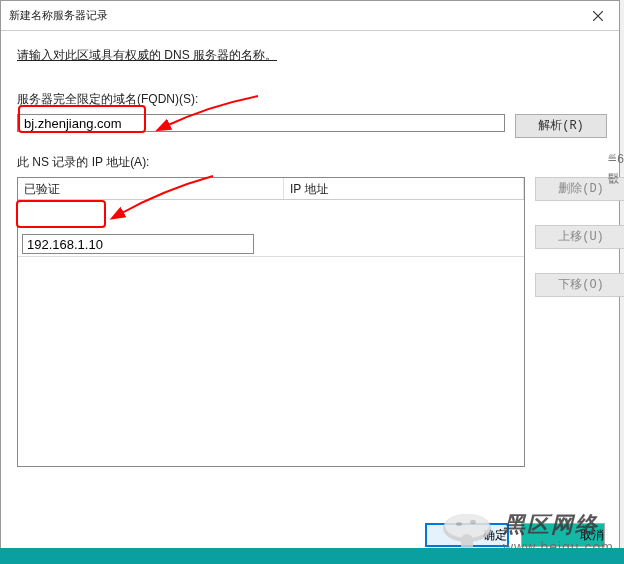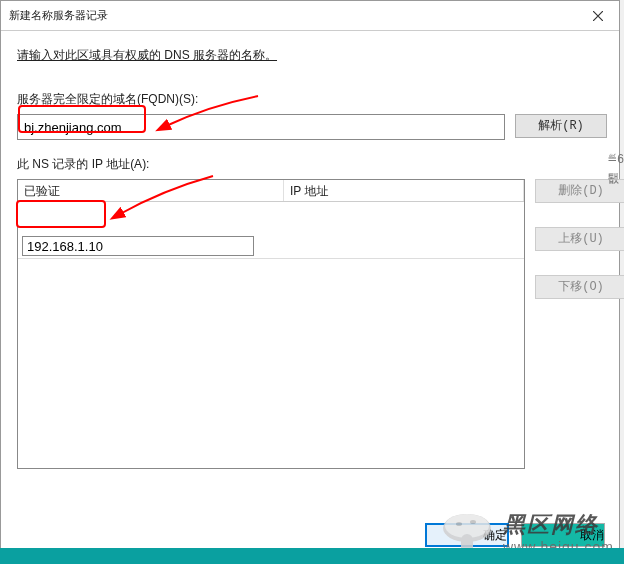--- a/index.html
+++ b/index.html
@@ -5,21 +5,21 @@
     * { box-sizing: border-box; margin: 0; padding: 0; font-family: "Microsoft YaHei", "SimSun", sans-serif; font-size: 12px; }
     body { width: 624px; height: 564px; background: #f0f0f0; position: relative; overflow: hidden; }
     .dialog { position: absolute; left: 0; top: 0; width: 620px; height: 560px; background: #fff; border: 1px solid #999; display: flex; flex-direction: column; }
     .titlebar { display: flex; align-items: center; justify-content: space-between; height: 30px; border-bottom: 1px solid #ccc; background: #fff; padding-left: 8px; }
     .titlebar-title { font-size: 11px; color: #222; }
     .titlebar-close { width: 42px; height: 30px; display: flex; align-items: center; justify-content: center; cursor: pointer; }
     .content { padding: 16px 12px 8px 16px; flex: 1; display: flex; flex-direction: column; position: relative; }
     .instruction { color: #222; margin-bottom: 27px; text-decoration: underline; }
     .label { color: #222; margin-bottom: 6px; }
     .fqdn-row { display: flex; align-items: stretch; gap: 10px; margin-bottom: 16px; }
-    .fqdn-input { flex: 1; height: 26px; border: 1px solid #888; padding: 2px 6px; font-size: 13px; outline: none; }
+    .fqdn-input { flex: 1; height: 18px; border: 1px solid #888; padding: 2px 6px; font-size: 13px; outline: none; }
     .side-btn { width: 92px; height: 24px; background: #e5e5e5; border: 1px solid #adadad; color: #333; cursor: default; text-align: center; line-height: 22px; font-family: Liberation Mono, monospace; }
     .side-btn.disabled { color: #888; background: #e8e8e8; border-color: #ccc; }
     .ip-section { display: flex; gap: 10px; align-items: flex-start; flex: 1; }
     .ip-table-wrap { flex: 1; border: 1px solid #888; height: 290px; background: #fff; }
     .ip-header { display: flex; border-bottom: 1px solid #ccc; background: #fff; height: 22px; }
     .ip-header-cell { padding: 3px 6px; border-right: 1px solid #e0e0e0; color: #222; }
     .ip-col1 { flex: 0 0 240px; }
     .ip-col2 { flex: 1; }
     .ip-row { display: flex; border-bottom: 1px solid #ddd; }
     .ip-row.input-row .cell { padding: 2px 4px; }

